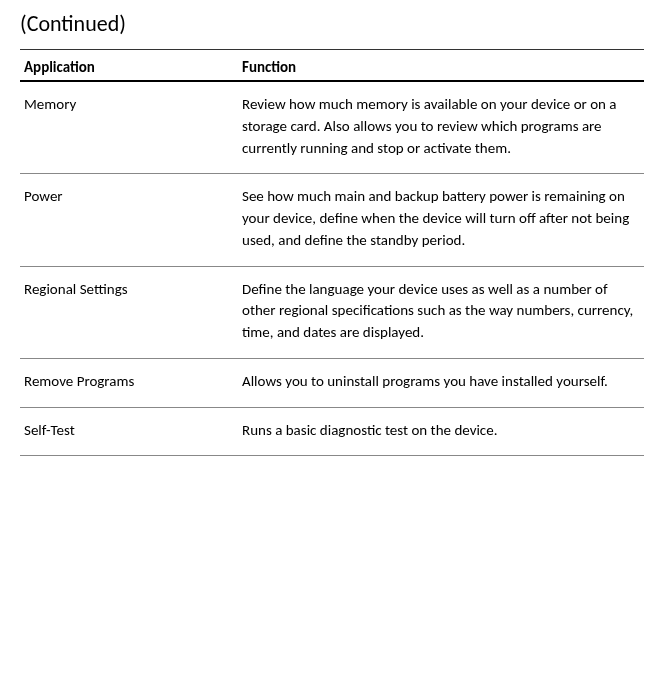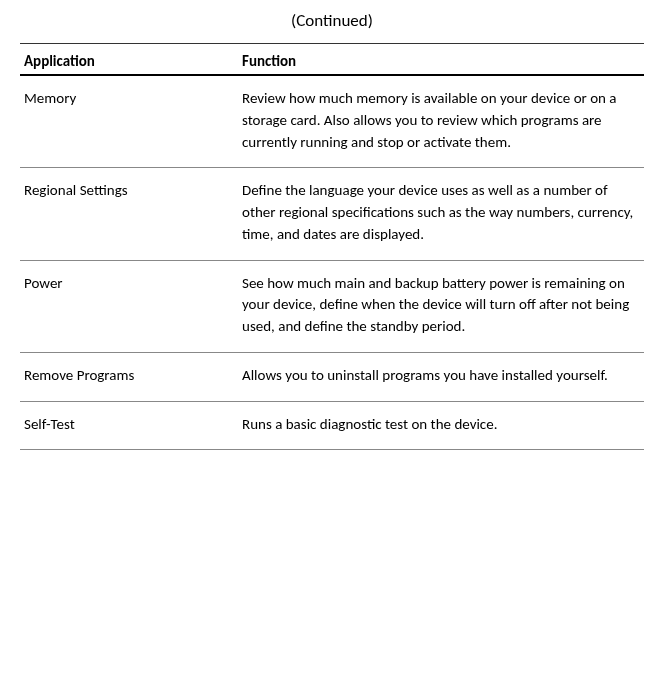--- a/index.html
+++ b/index.html
@@ -6,23 +6,22 @@
       font-family: Calibri, "Segoe UI", Arial, sans-serif;
       font-size: 15px;
       color: #000;
       margin: 0;
       padding: 10px 20px;
       width: 664px;
       box-sizing: border-box;
       background: #fff;
     }
     .continued {
-      font-size: 17px;
+      font-size: 22px;
       margin-bottom: 12px;
-      text-align: center;
     }
     table {
       width: 100%;
       border-collapse: collapse;
       table-layout: fixed;
     }
     thead tr {
       border-top: 1px solid #333;
       border-bottom: 2.5px solid #000;
     }
@@ -59,26 +58,26 @@
       <th class="col-app">Application</th>
       <th>Function</th>
     </tr>
   </thead>
   <tbody>
     <tr>
       <td class="col-app">Memory</td>
       <td>Review how much memory is available on your device or on a storage card. Also allows you to review which programs are currently running and stop or activate them.</td>
     </tr>
     <tr>
+      <td class="col-app">Power</td>
+      <td>See how much main and backup battery power is remaining on your device, define when the device will turn off after not being used, and define the standby period.</td>
+    </tr>
+    <tr>
       <td class="col-app">Regional Settings</td>
       <td>Define the language your device uses as well as a number of other regional specifications such as the way numbers, currency, time, and dates are displayed.</td>
-    </tr>
-    <tr>
-      <td class="col-app">Power</td>
-      <td>See how much main and backup battery power is remaining on your device, define when the device will turn off after not being used, and define the standby period.</td>
     </tr>
     <tr>
       <td class="col-app">Remove Programs</td>
       <td>Allows you to uninstall programs you have installed yourself.</td>
     </tr>
     <tr>
       <td class="col-app">Self-Test</td>
       <td>Runs a basic diagnostic test on the device.</td>
     </tr>
   </tbody>

